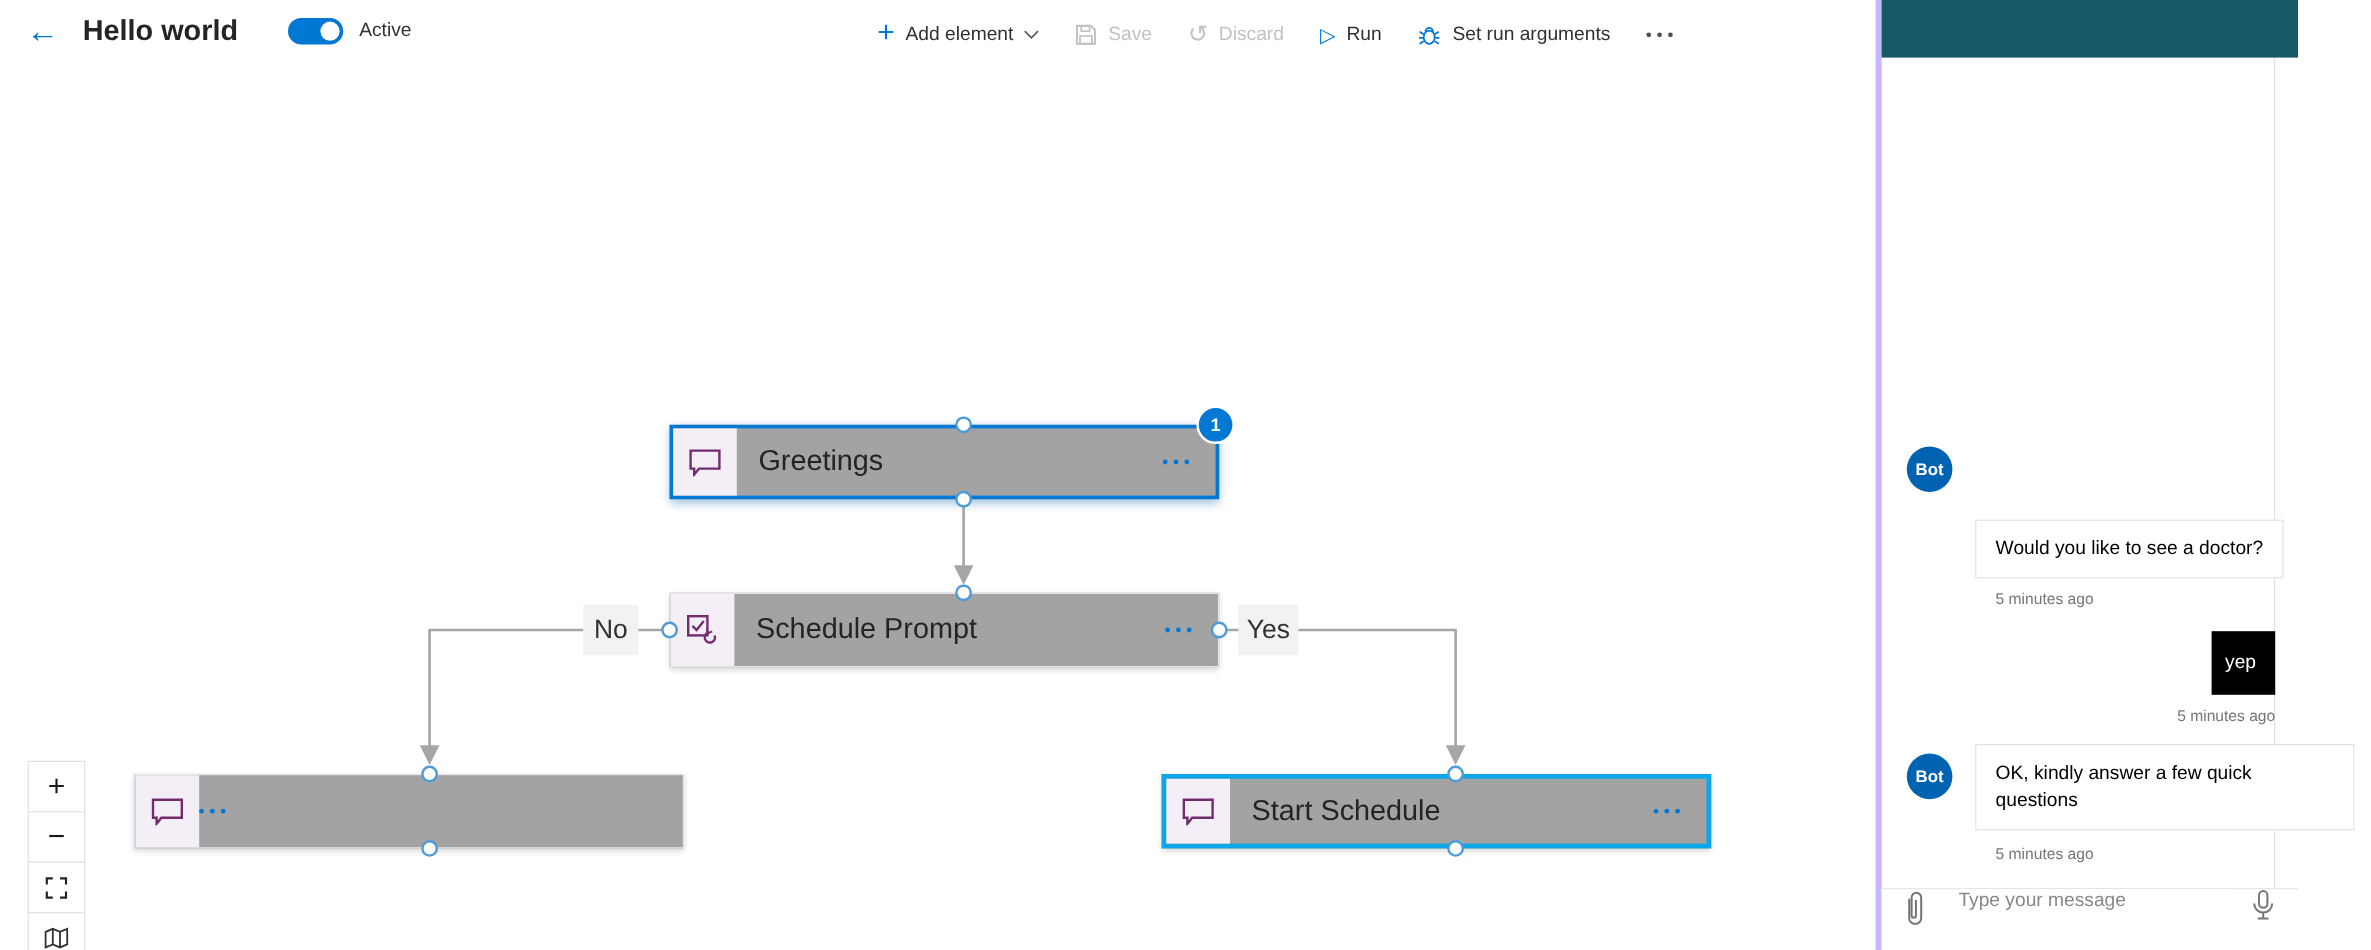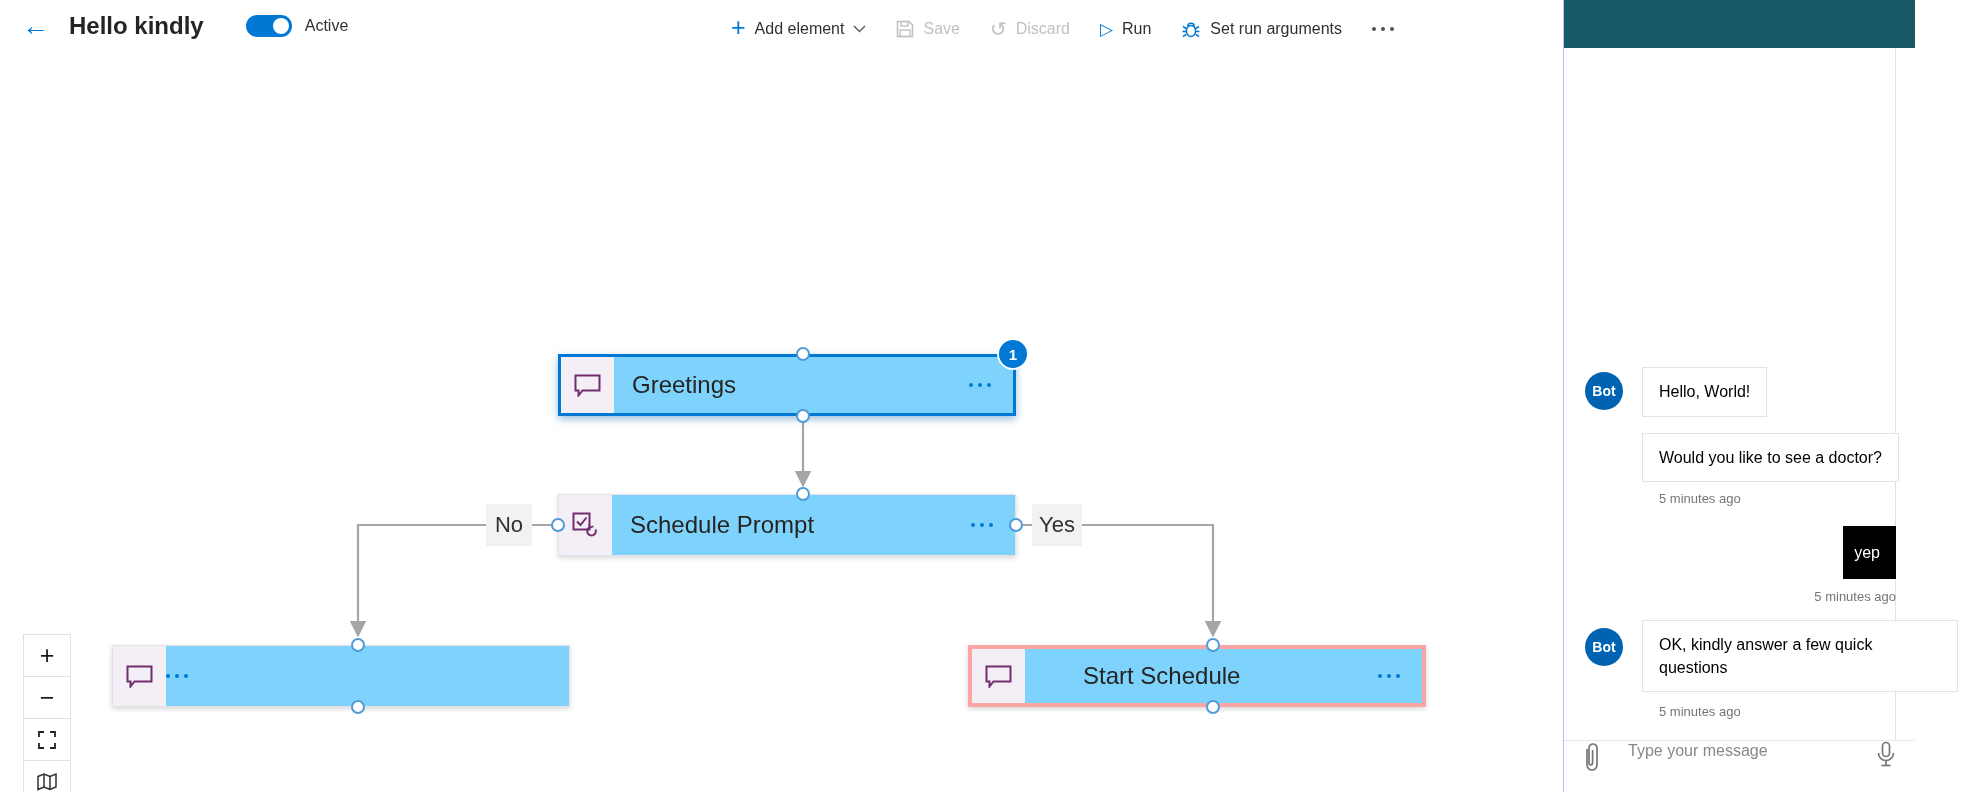--- a/index.html
+++ b/index.html
@@ -24,39 +24,39 @@
   .plus{font-size:25px;font-weight:300;line-height:1;margin-top:-3px;}
   .undo{font-size:20px;line-height:1;}
   .play{font-size:17px;line-height:1;}
   .dots{display:inline-flex;gap:5px;align-items:center;}
   .dots i{width:4px;height:4px;border-radius:50%;background:currentColor;display:block;}
   .dots.blue{color:#0078D4;}
   .dots.dark{color:#53504e;}
 
   .wires{position:absolute;left:0;top:0;z-index:1;pointer-events:none;}
 
-  .node{position:absolute;width:458px;height:62px;background:#7dd3fc;border:1px solid #E6E2E8;
+  .node{position:absolute;width:458px;height:62px;background:#a3a3a3;border:1px solid #E6E2E8;
         box-shadow:0 2px 5px rgba(0,0,0,.16);display:flex;align-items:stretch;box-sizing:border-box;z-index:2;cursor:pointer;}
   .node.selected{border:3px solid #0078D4;box-shadow:0 3px 8px rgba(0,90,170,.40);}
-  .node.running{border:4px solid #fca5a5;gap:40px;}
+  .node.running{border:4px solid #0ea5e9;}
   .nicon{flex:0 0 53px;background:#F4EEF6;display:flex;align-items:center;justify-content:center;}
   .nlabel{flex:1;display:flex;align-items:center;padding-left:18px;font-size:24px;color:#252423;white-space:nowrap;}
   .nmenu{display:flex;align-items:center;padding-right:22px;cursor:pointer;}
 
   .blabel{position:absolute;background:#F3F2F1;color:#323130;font-size:22px;display:flex;align-items:center;justify-content:center;z-index:2;}
   .port{position:absolute;width:10px;height:10px;border:2px solid #4F9BD8;background:#fff;border-radius:50%;z-index:3;cursor:crosshair;}
   .badge{position:absolute;left:997px;top:338px;width:28px;height:28px;border-radius:50%;background:#0078D4;border:2px solid #fff;
          color:#fff;font-size:15px;font-weight:700;display:flex;align-items:center;justify-content:center;z-index:4;box-sizing:content-box;}
 
   .zc{position:absolute;left:23px;top:635px;width:48px;z-index:5;}
   .zc button{display:flex;align-items:center;justify-content:center;width:48px;height:43px;background:#fff;
              border:1px solid #E4E2E0;margin-top:-1px;font-size:25px;color:#1b1a19;padding:0;cursor:pointer;font-family:inherit;}
 
   
-  .chat{position:absolute;left:1563px;top:0;width:352px;height:792px;background:#fff;border-left:1px solid #c4b5fd;box-sizing:border-box;}
+  .chat{position:absolute;left:1563px;top:0;width:352px;height:792px;background:#fff;border-left:5px solid #c4b5fd;box-sizing:border-box;}
   .chat-h{position:absolute;top:0;left:0;right:0;height:48px;background:#175965;z-index:2;}
   .chat-title{position:absolute;left:27px;top:0;height:48px;display:flex;align-items:center;color:#fff;font-weight:700;font-size:15px;}
   .refresh{position:absolute;left:124px;top:0;height:48px;display:flex;align-items:center;color:#fff;font-size:18px;font-weight:700;cursor:pointer;}
   .lang{position:absolute;right:14px;top:6px;width:214px;height:37px;background:#fff;display:flex;align-items:center;
         justify-content:space-between;padding:0 12px 0 14px;font-size:15px;color:#404040;box-sizing:border-box;cursor:pointer;}
 
   .transcript{position:absolute;top:48px;left:0;right:0;bottom:52px;}
   .scroll-edge{position:absolute;right:19px;top:0;bottom:0;width:1px;background:#E2E2E2;}
   .avatar{position:absolute;width:38px;height:38px;border-radius:50%;background:#0063B1;color:#fff;font-size:14px;font-weight:600;
           display:flex;align-items:center;justify-content:center;}
@@ -75,21 +75,21 @@
 </style>
 </head>
 <body>
 
 <div class="app">
 
   <div class="canvas">
 
     <div class="brand">
       <span class="back">←</span>
-      <h1 class="title">Hello kindly</h1>
+      <h1 class="title">Hello world</h1>
       <div class="toggle">
         <span class="knob"></span>
       </div>
       <span class="toggle-label">Active</span>
     </div>
 
     <div class="toolbar">
       <button class="tb">
         <span class="ic-blue plus">+</span>
         <span>Add element</span>
@@ -253,21 +253,20 @@
       <span>English (United States)</span>
       <svg width="15" height="9" viewBox="0 0 15 9">
         <polyline points="1,1 7.5,7.5 14,1" fill="none" stroke="#8a8886" stroke-width="1.5"></polyline>
       </svg>
     </div>
 
     <div class="transcript">
       <div class="scroll-edge"></div>
 
       <div class="avatar" style="left:21px;top:324px;">Bot</div>
-      <div class="bubble" style="left:78px;top:319px;height:50px;line-height:48px;">Hello, World!</div>
       <div class="bubble" style="left:78px;top:385px;height:49px;line-height:47px;">Would you like to see a doctor?</div>
       <div class="ts" style="left:79px;top:443px;">5 minutes ago</div>
 
       <div class="bubble user" style="right:19px;top:478px;height:53px;line-height:53px;padding-left:11px;">yep</div>
       <div class="ts right" style="right:19px;top:541px;">5 minutes ago</div>
 
       <div class="avatar" style="left:21px;top:580px;">Bot</div>
       <div class="bubble multi" style="left:78px;top:572px;width:316px;">
         <span class="wrap">OK, kindly answer a few quick questions</span>
       </div>

